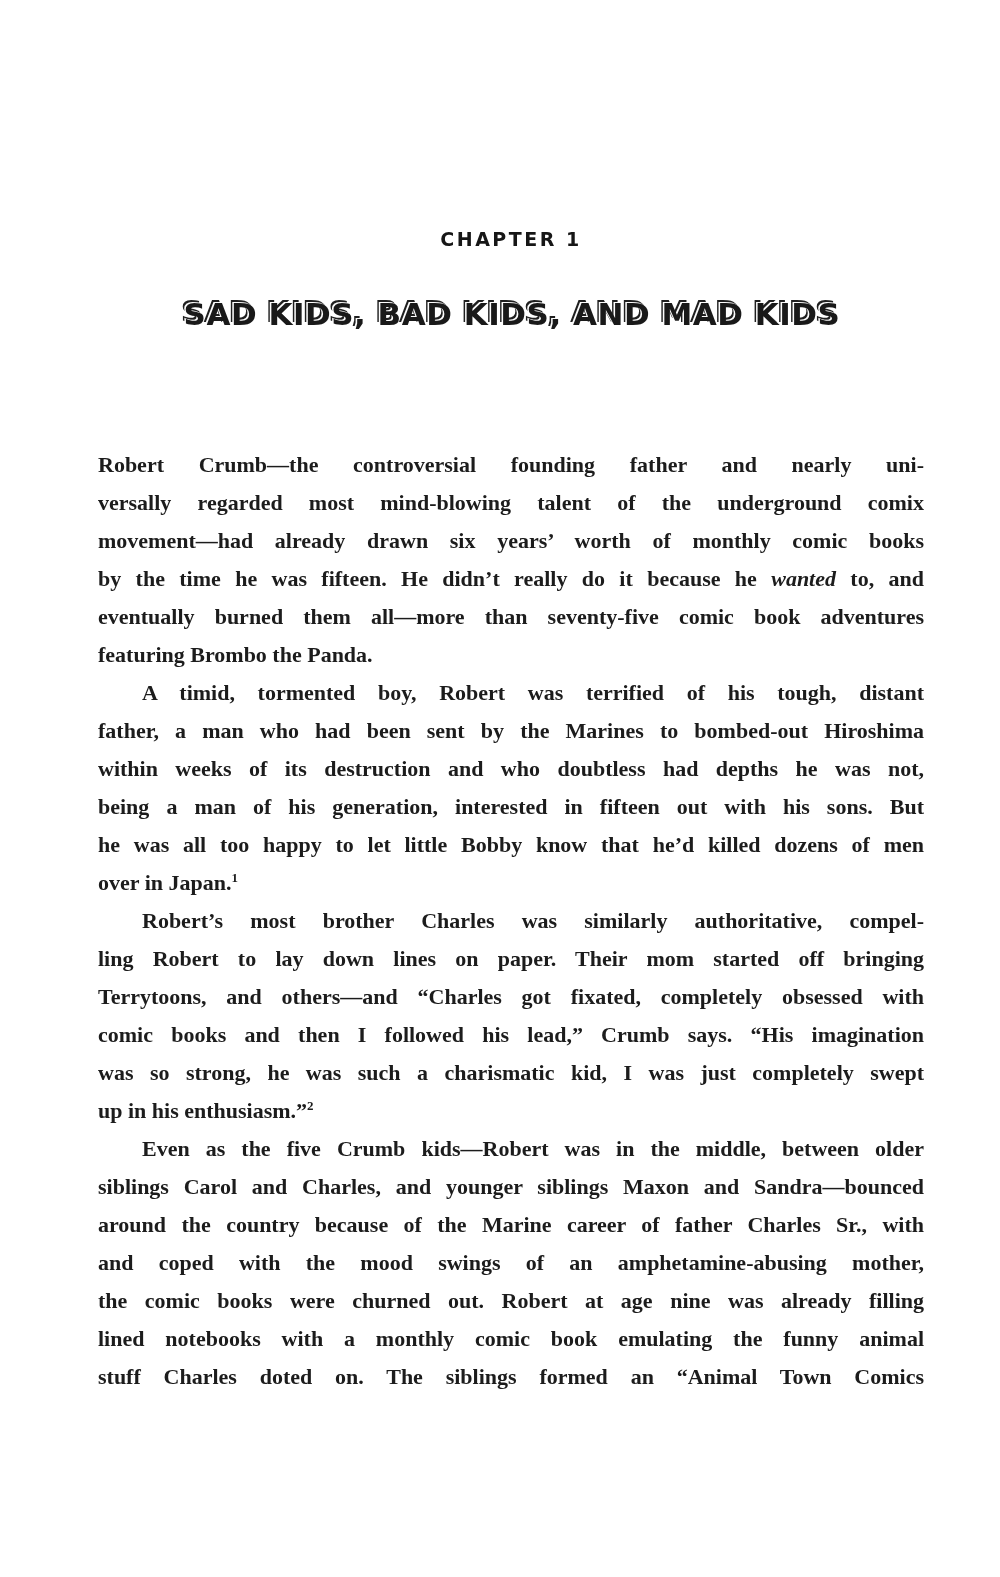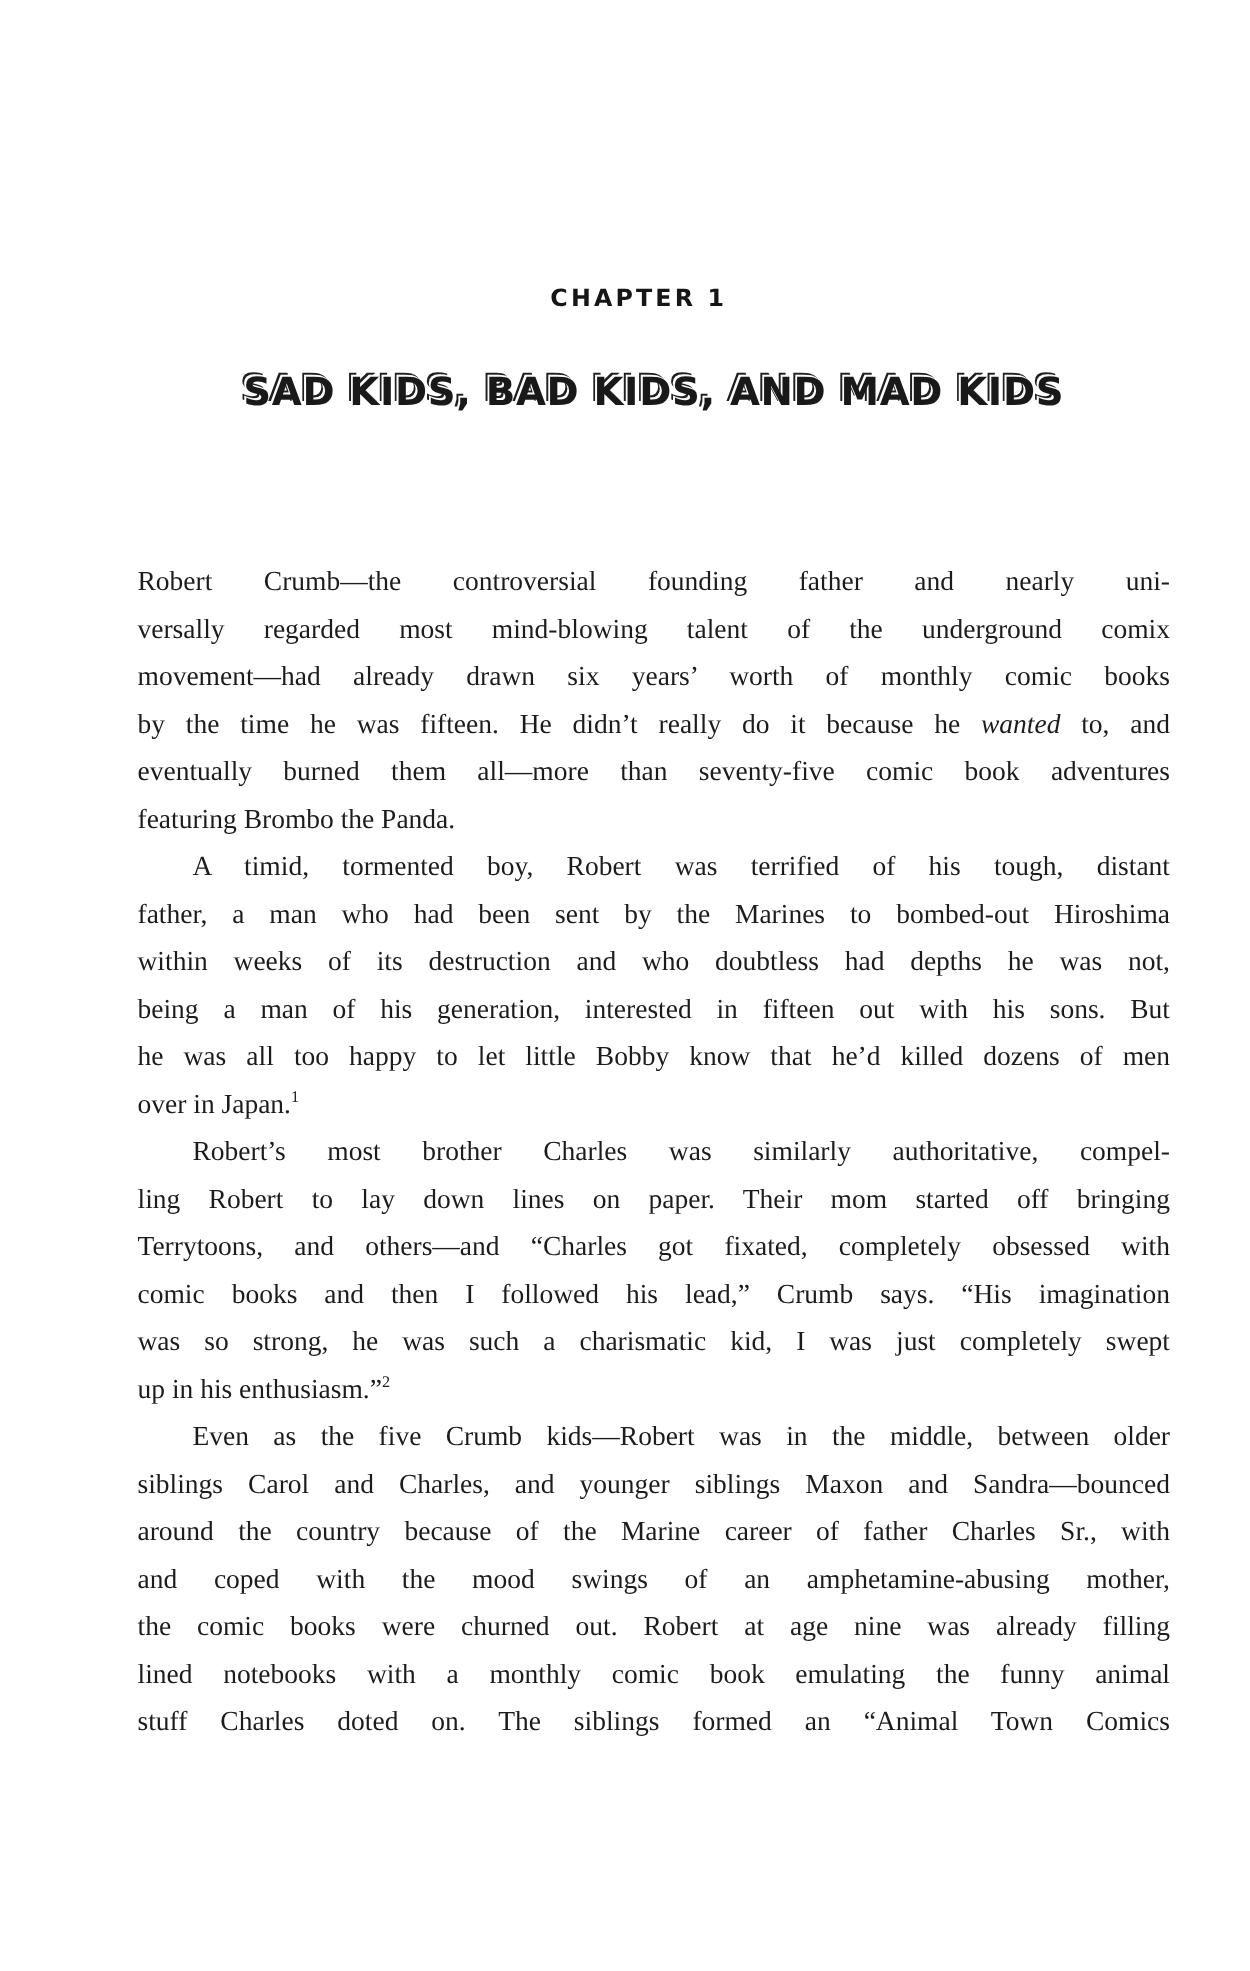--- a/index.html
+++ b/index.html
@@ -21,37 +21,38 @@
     text-align: center;
     font-family: "DejaVu Sans", sans-serif;
     font-weight: 800;
     font-size: 19px;
     letter-spacing: 2.5px;
     color: #161616;
   }
   .chapter-title {
     position: absolute;
     top: 296px;
-    left: 60px;
+    left: 49px;
     width: 926px;
     margin: 0;
     text-align: center;
     font-family: "DejaVu Sans", sans-serif;
     font-weight: 800;
     font-size: 31px;
     letter-spacing: 0.5px;
     color: #191919;
     text-shadow: -1.5px -1.5px 0 #fdfdfd, -3px -3px 0 #1f1f1f;
   }
   .body-text {
     position: absolute;
     top: 446px;
-    left: 110px;
+    left: 98px;
     width: 826px;
     font-size: 22px;
+    font-weight: bold;
   }
   .line {
     height: 38px;
     line-height: 38px;
     text-align: justify;
     text-align-last: justify;
   }
   .line.pend {
     text-align-last: left;
   }

